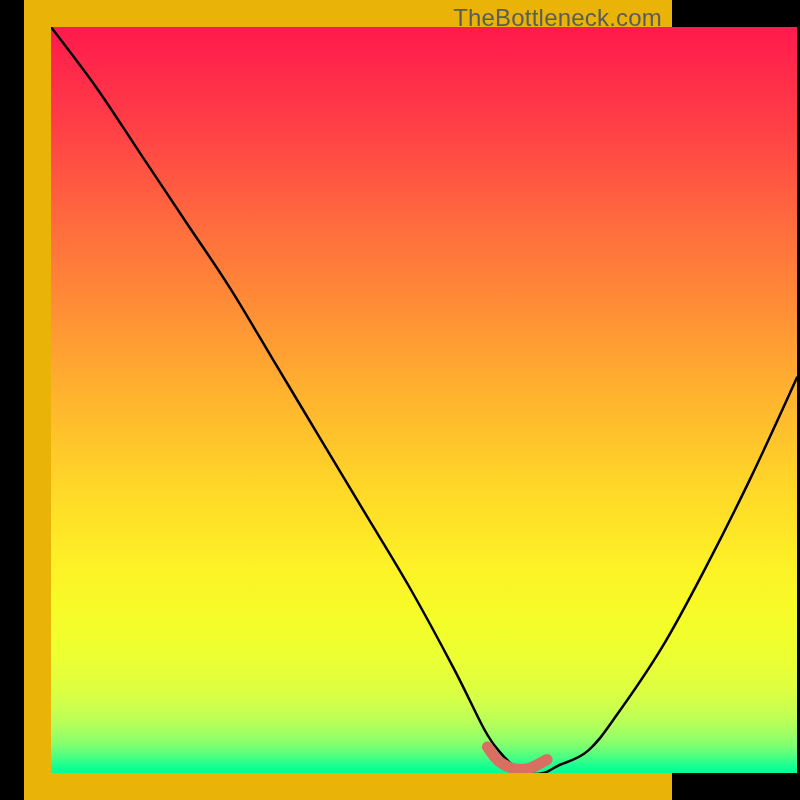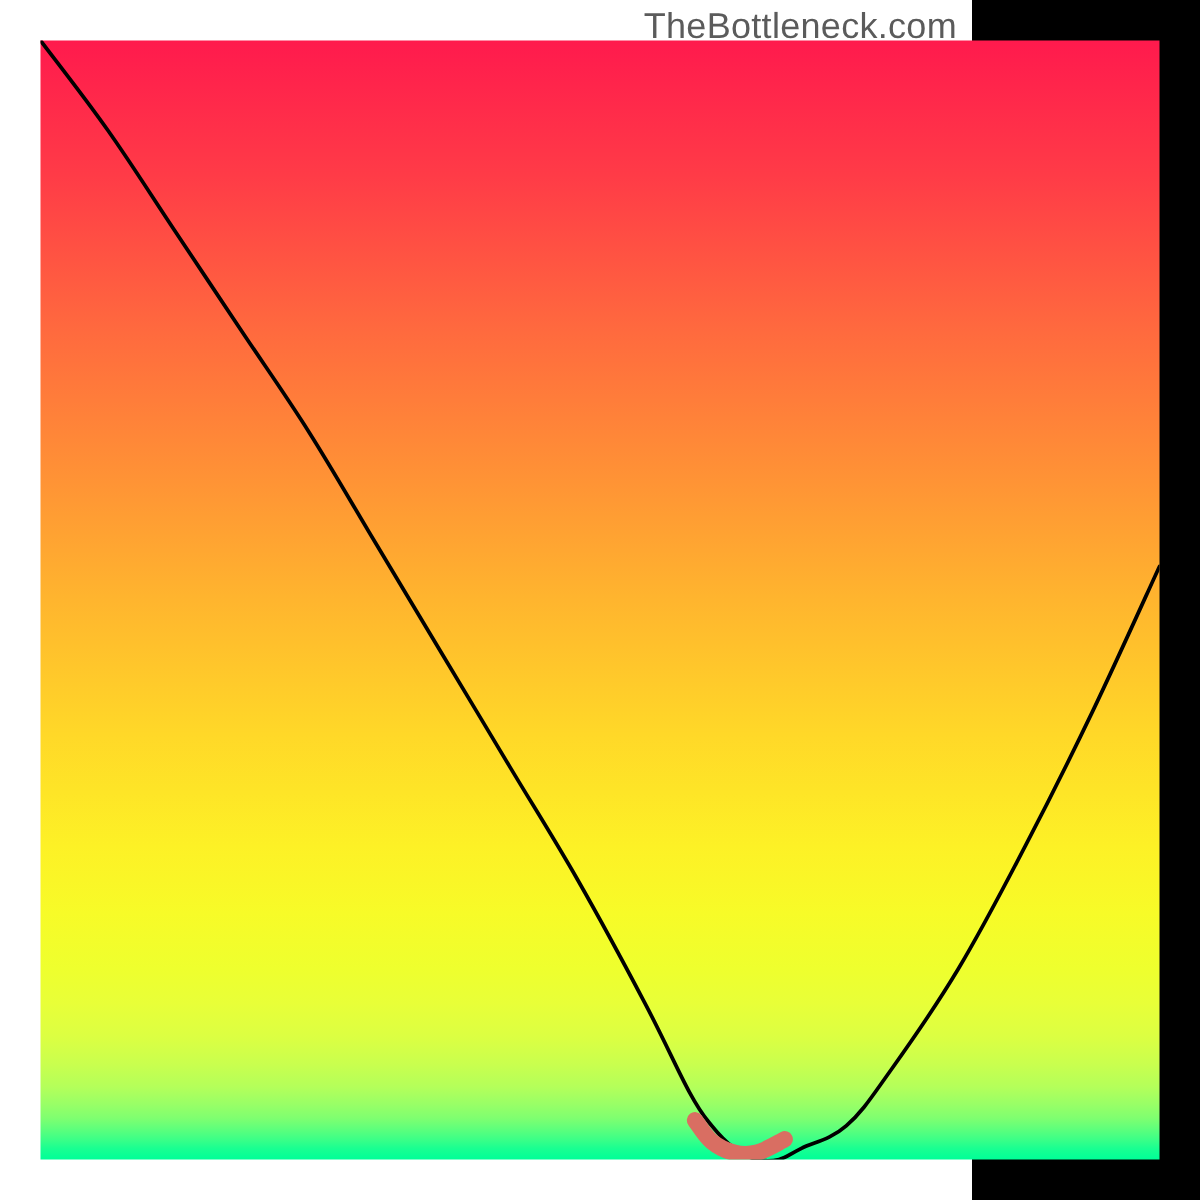--- a/index.html
+++ b/index.html
@@ -8,21 +8,22 @@
     width: 800px;
     height: 800px;
     background: #000;
     overflow: hidden;
     font-family: Arial, Helvetica, sans-serif;
   }
   .frame {
     position: relative;
     width: 648px;
     height: 800px;
-    background: #ffffff;
+    background: #eab308;
+    margin-left: 24px;
   }
   .watermark {
     position: absolute;
     top: 4px;
     right: 10px;
     color: #5b5b5b;
     font-size: 24px;
     font-weight: 500;
     letter-spacing: 0.2px;
     z-index: 50;

